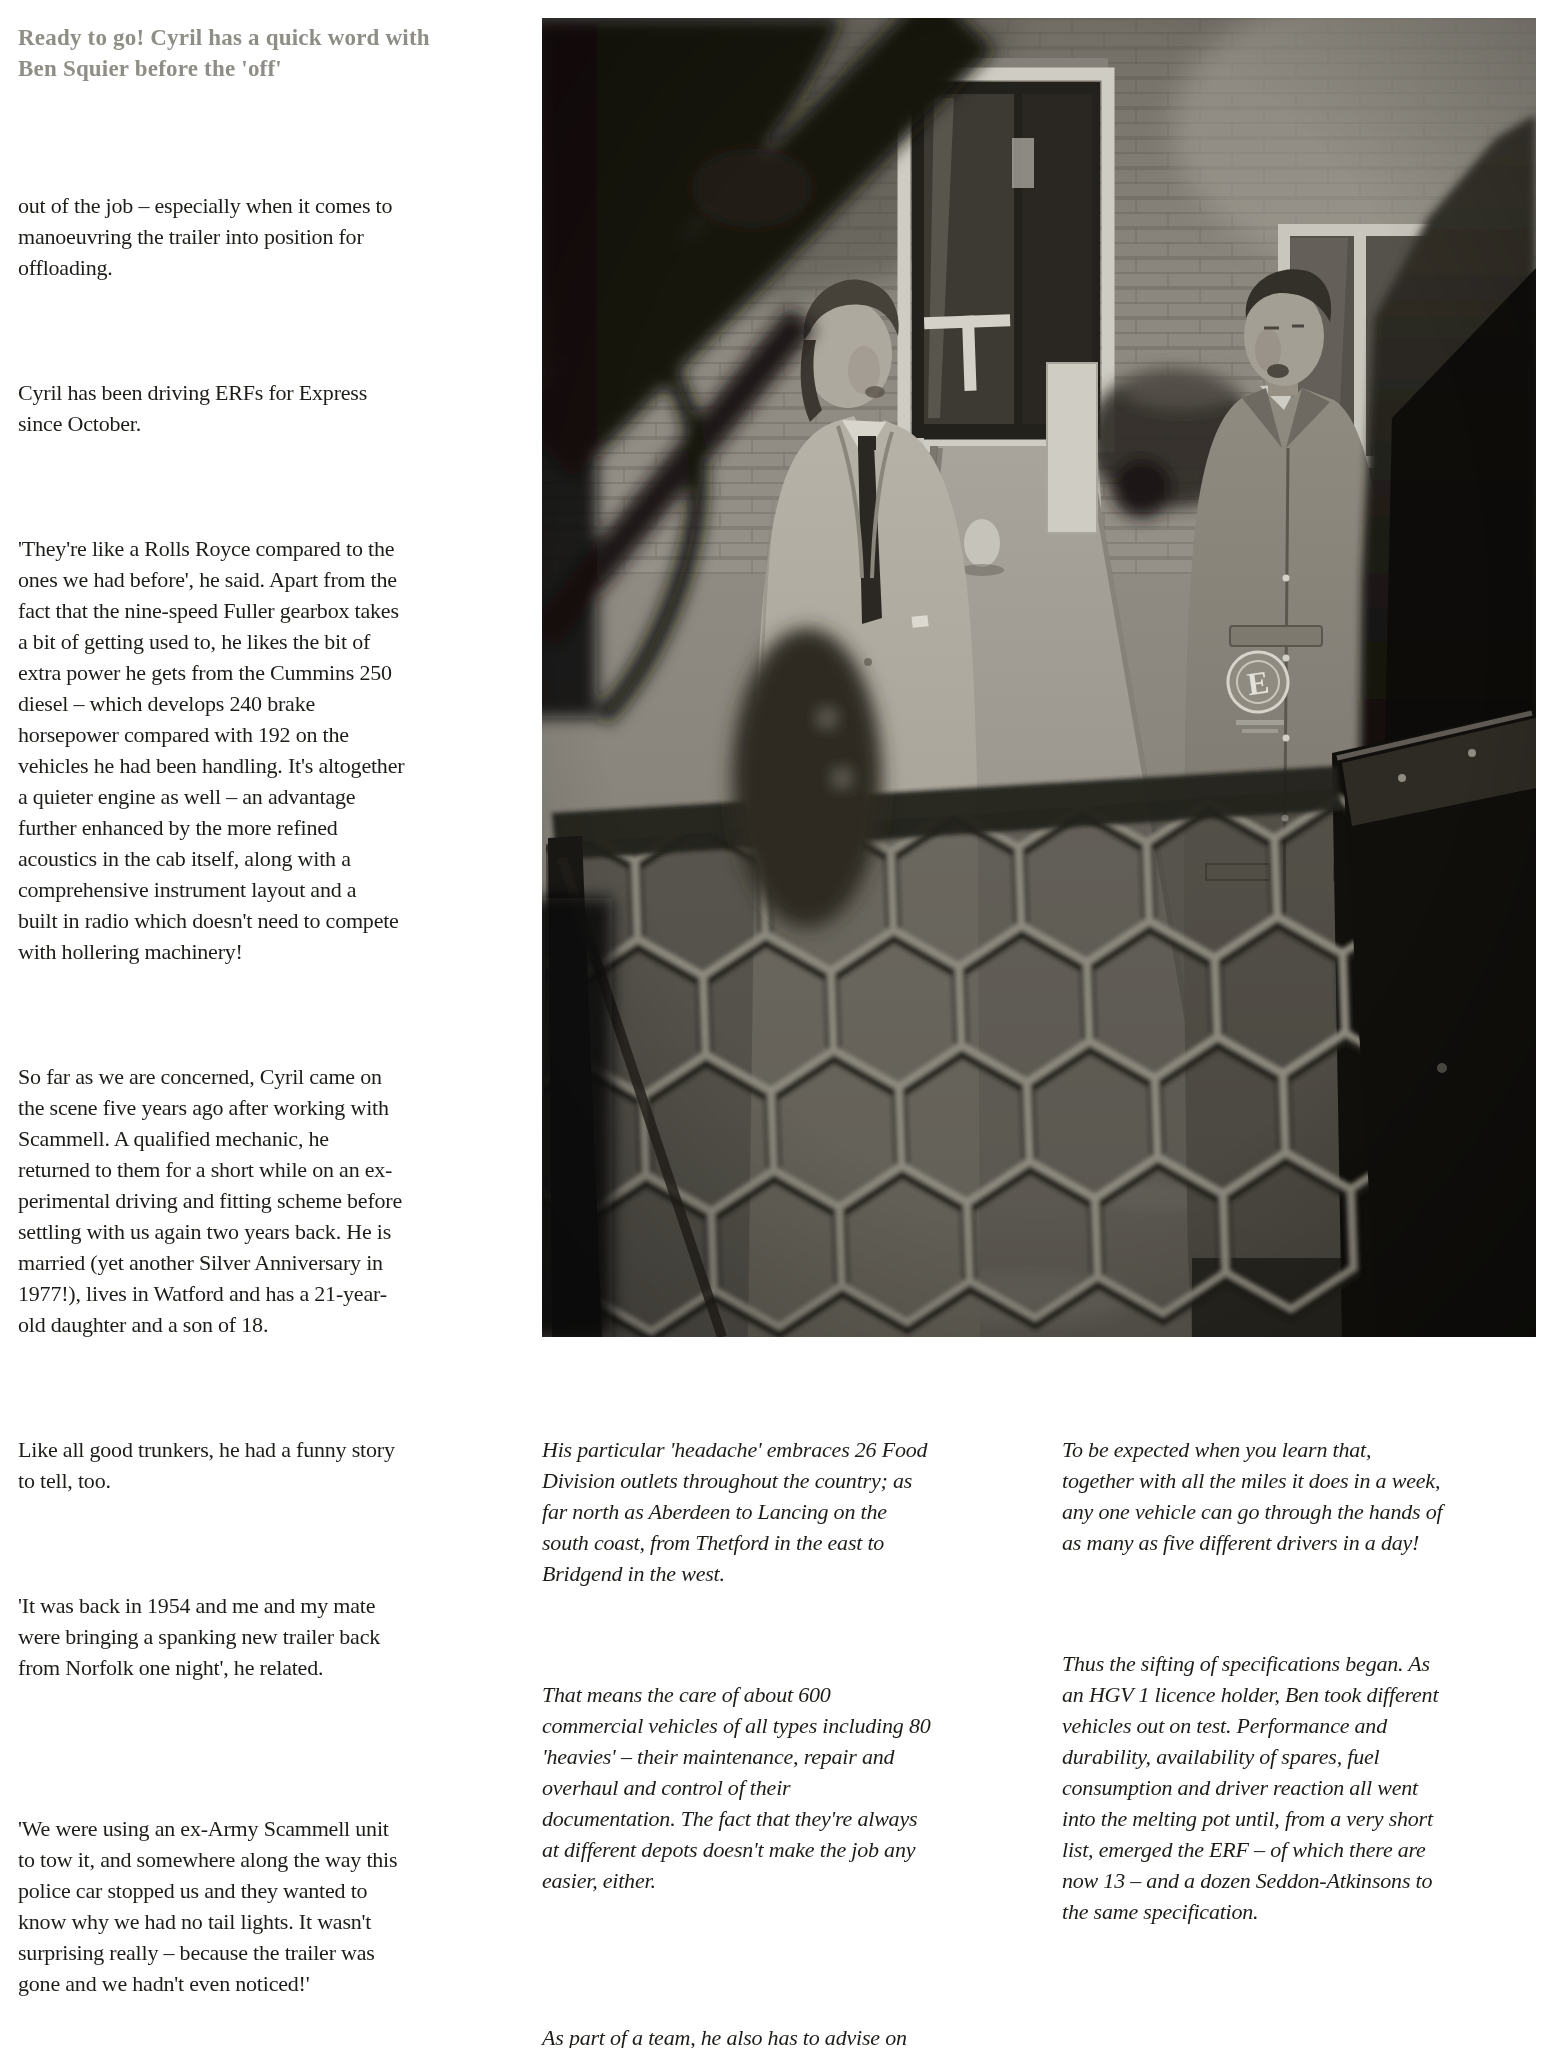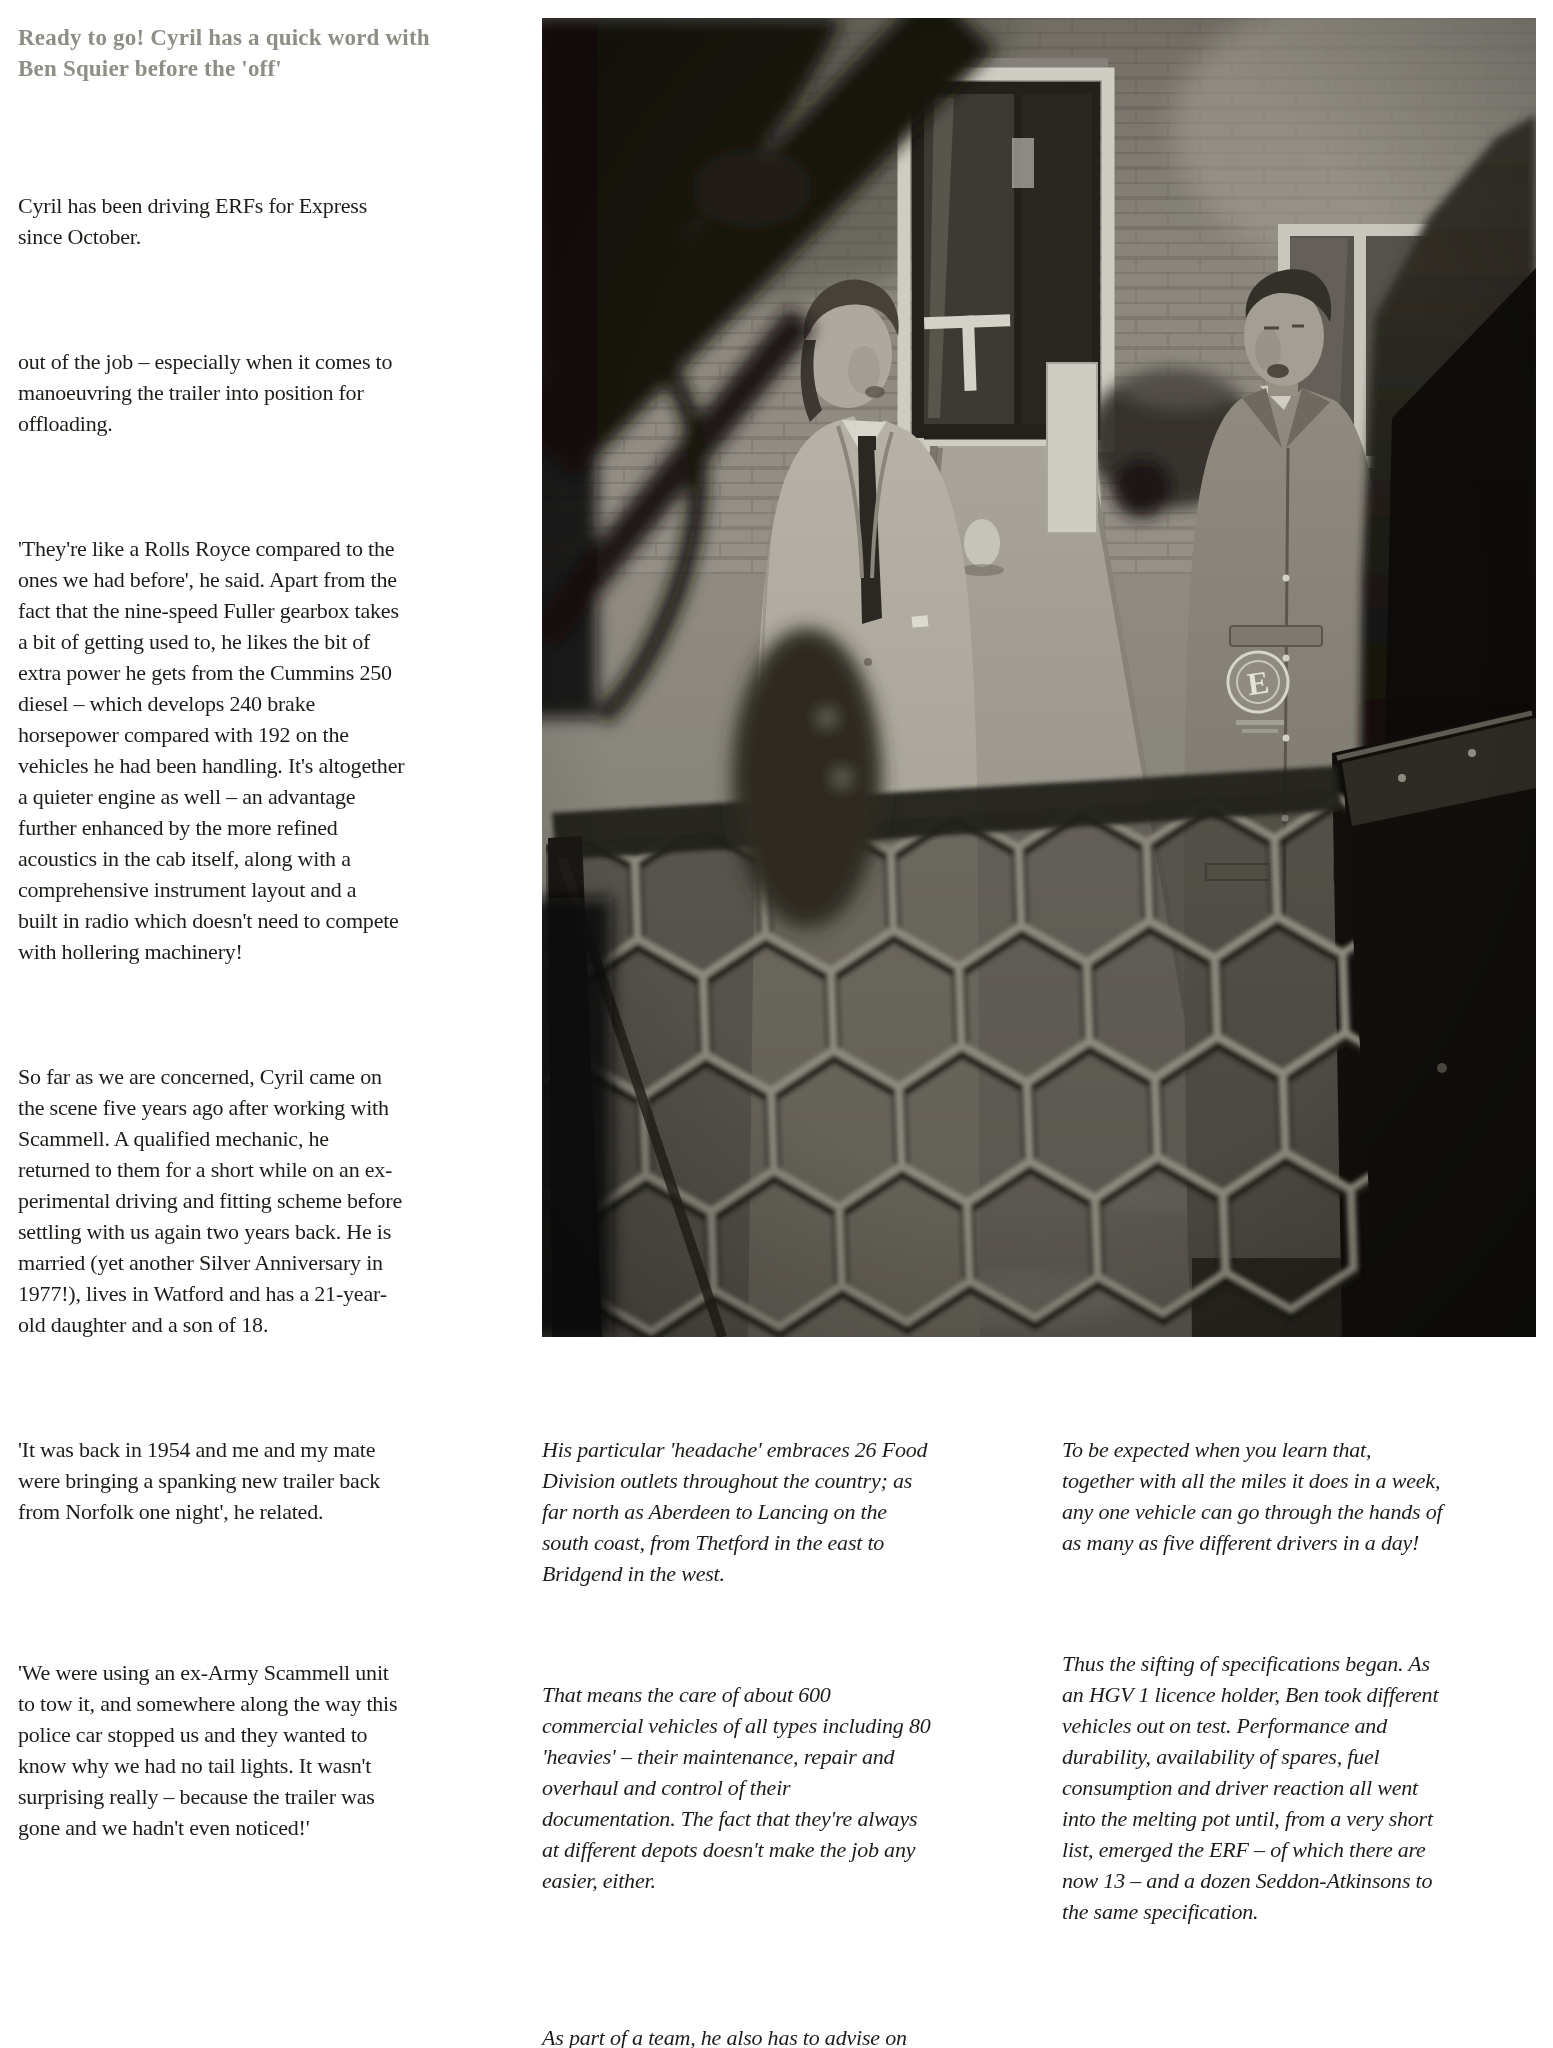--- a/index.html
+++ b/index.html
@@ -29,25 +29,25 @@
 </style>
 </head>
 <body>
 
 <div class="page">
 
   <div class="caption">Ready to go! Cyril has a quick word with
 Ben Squier before the 'off'</div>
 
   <div class="col col-left">
-    <p>Cyril has been driving ERFs for Express
-since October.</p>
     <p>out of the job – especially when it comes to
 manoeuvring the trailer into position for
 offloading.</p>
+    <p>Cyril has been driving ERFs for Express
+since October.</p>
     <p>'They're like a Rolls Royce compared to the
 ones we had before', he said. Apart from the
 fact that the nine-speed Fuller gearbox takes
 a bit of getting used to, he likes the bit of
 extra power he gets from the Cummins 250
 diesel – which develops 240 brake
 horsepower compared with 192 on the
 vehicles he had been handling. It's altogether
 a quieter engine as well – an advantage
 further enhanced by the more refined
@@ -57,20 +57,22 @@
 with hollering machinery!</p>
     <p>So far as we are concerned, Cyril came on
 the scene five years ago after working with
 Scammell. A qualified mechanic, he
 returned to them for a short while on an ex-
 perimental driving and fitting scheme before
 settling with us again two years back. He is
 married (yet another Silver Anniversary in
 1977!), lives in Watford and has a 21-year-
 old daughter and a son of 18.</p>
+    <p>Like all good trunkers, he had a funny story
+to tell, too.</p>
     <p>'It was back in 1954 and me and my mate
 were bringing a spanking new trailer back
 from Norfolk one night', he related.</p>
     <p>'We were using an ex-Army Scammell unit
 to tow it, and somewhere along the way this
 police car stopped us and they wanted to
 know why we had no tail lights. It wasn't
 surprising really – because the trailer was
 gone and we hadn't even noticed!'</p>
     

